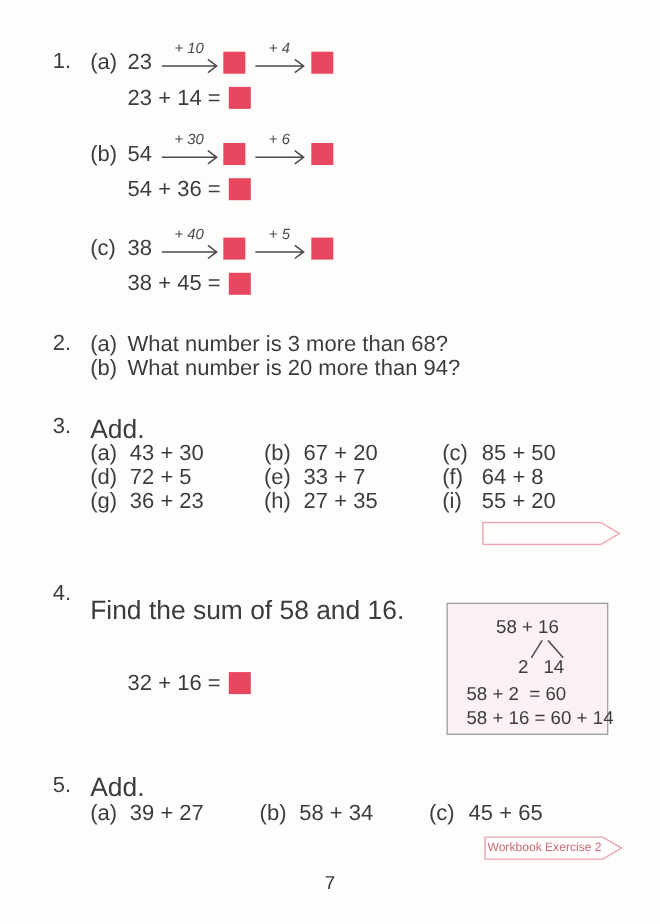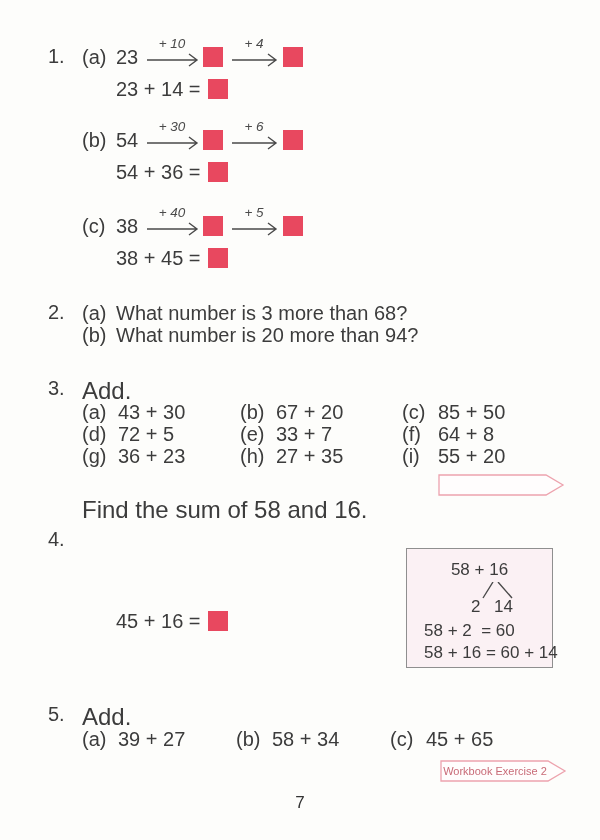--- a/index.html
+++ b/index.html
@@ -176,24 +176,24 @@
     <span>55 + 20</span>
   </div>
 
   <div class="badge" style="left:438px;top:474px">
     <svg width="127" height="22">
       <polygon points="1,1 108,1 125,11 108,21 1,21" fill="#fffdfd" stroke="#eda3ae" stroke-width="1.3"></polygon>
     </svg>
   </div>
 
   <span class="qnum" style="left:48px;top:528px">4.</span>
-  <span class="txt" style="left:82px;top:496px">Find the sum of 58 and 16.</span>
+  <span class="txt" style="left:82px;top:542px">Find the sum of 58 and 16.</span>
 
   <div class="eq-row" style="top:608px">
-    <span>45 + 16 =</span>
+    <span>32 + 16 =</span>
     <span class="ans-square"></span>
   </div>
 
   <div class="helpbox">
     <div class="hint-top">58 + 16</div>
     <svg class="bond-svg" width="40" height="17">
       <path d="M14,0 L4,16 M19,0 L33,16" fill="none" stroke="#4a4a4a" stroke-width="1.4"></path>
     </svg>
     <span class="bond-num" style="left:64px">2</span>
     <span class="bond-num" style="left:87px">14</span>

